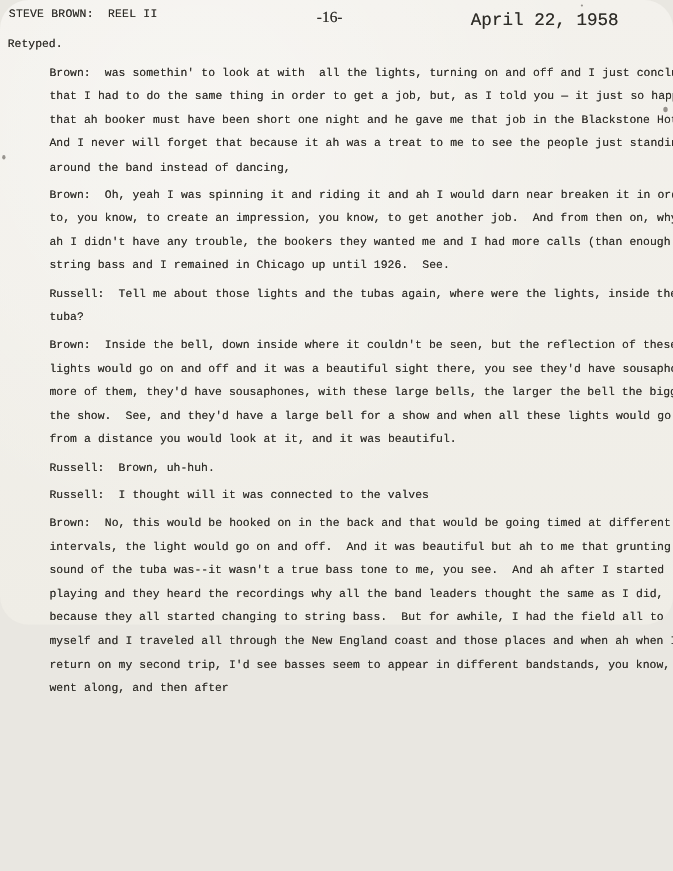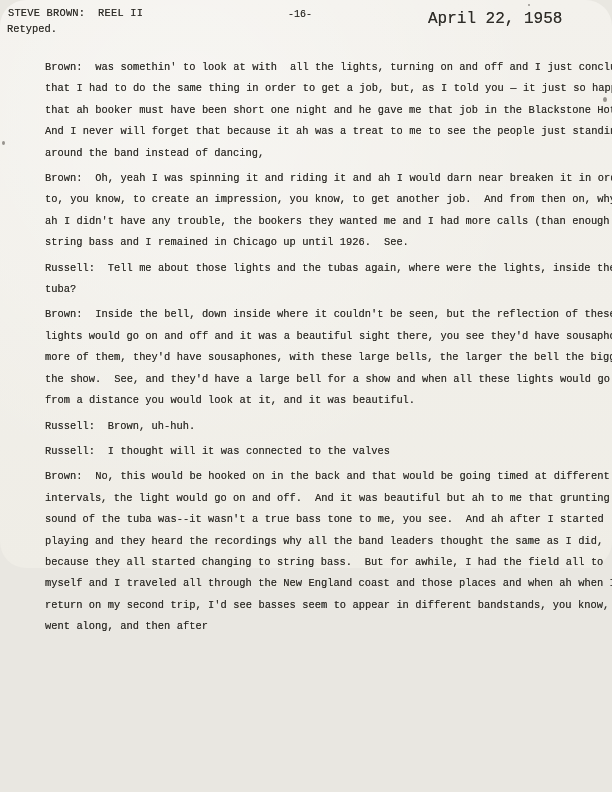--- a/index.html
+++ b/index.html
@@ -16,23 +16,23 @@
     height: 568px;
     background:
       radial-gradient(ellipse at 30% 20%, rgba(255,255,255,0.35), rgba(0,0,0,0) 60%),
       linear-gradient(180deg, #f3f1ec 0%, #f1efe9 55%, #efede6 100%);
     font-family: "Liberation Mono", "DejaVu Sans Mono", monospace;
     color: #2e2c27;
     text-shadow: 0 0 0.5px rgba(45,43,38,0.65);
     border-radius: 26px;
   }
   .hdr-left   { position: absolute; left: 8px;   top: 7px;  font-size: 10.4px; letter-spacing: 0.2px; white-space: pre; }
-  .hdr-center { position: absolute; left: 288px; top: 9px;  font-size: 10px; white-space: pre; }
+  .hdr-center { position: absolute; left: 288px; top: 9px;  font-size: 14px; white-space: pre; font-family: Liberation Serif, serif; }
   .hdr-right  { position: absolute; left: 428px; top: 10px; font-size: 16px; white-space: pre; }
-  .retyped    { position: absolute; left: 7px;   top: 23px; font-size: 10.4px; white-space: pre; }
+  .retyped    { position: absolute; left: 7px;   top: 35px; font-size: 10.4px; white-space: pre; }
   .transcript {
     position: absolute;
     left: 5px;
     top: 57px;
     width: 600px;
     font-size: 10.4px;
     line-height: 21.4px;
     margin-left: 40px;
   }
   .transcript p {

